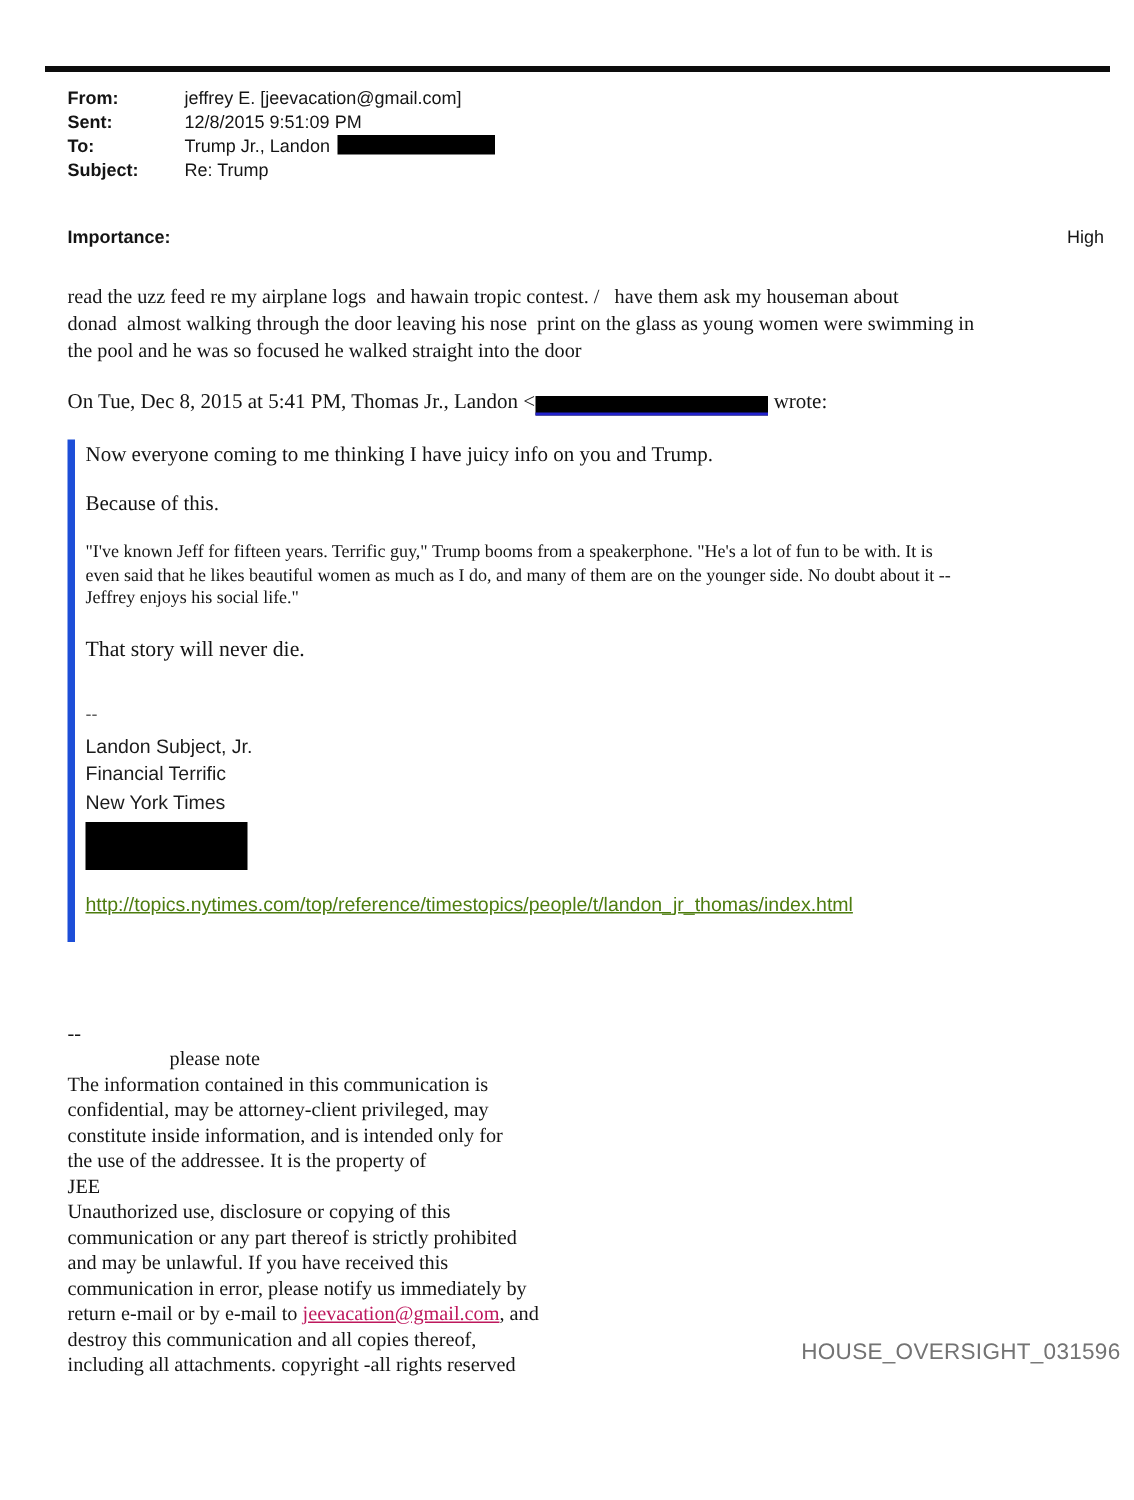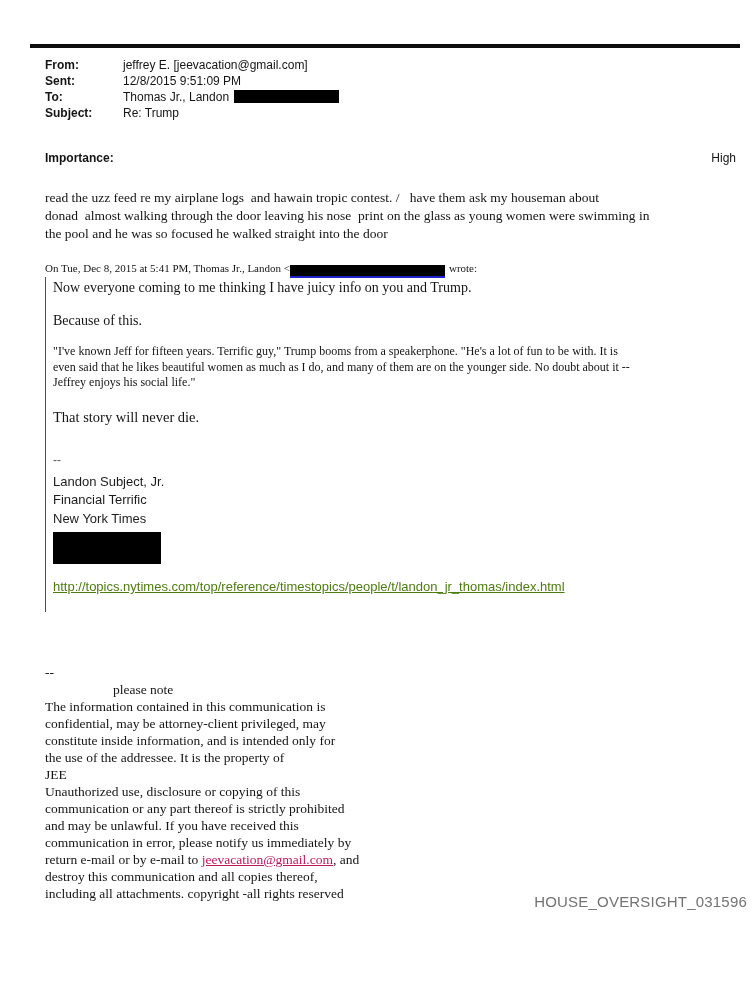--- a/index.html
+++ b/index.html
@@ -31,28 +31,28 @@
   .attr-redaction { width: 155px; height: 13px; border-bottom: 2px solid #2222CC; transform: translateY(2px); }
   .sig-redaction { display: block; width: 108px; height: 32px; margin-top: 4px; }
 
   
   .body-text {
     margin-top: 23px;
     font-size: 13.5px; line-height: 18px;
     white-space: pre-wrap; width: 690px;
   }
   .attribution {
-    margin-top: 17px; font-size: 11px; line-height: 17px; white-space: pre;
+    margin-top: 17px; font-size: 14px; line-height: 17px; white-space: pre;
   }
   .attr-suffix { margin-left: 4px; }
 
   
   .quote-block {
-    margin-top: 0;
-    border-left: 1px solid #1d4ed8;
+    margin-top: 16px;
+    border-left: 5px solid #1d4ed8;
     padding: 2px 0 16px 7px;
     width: 700px;
   }
   .q-line1 { font-size: 14px; line-height: 17px; }
   .q-line2 { font-size: 14px; margin-top: 17px; }
   .press-quote { margin-top: 15px; font-size: 12px; line-height: 15.5px; white-space: pre-wrap; width: 690px; }
   .q-line3 { font-size: 14.5px; margin-top: 18px; }
   .sig-sep { margin-top: 27px; font-family: "Liberation Sans", sans-serif; font-size: 12px; color: #555; }
   .sig { margin-top: 6px; font-family: "Liberation Sans", sans-serif; font-size: 13px; line-height: 18.5px; color: #1c1c1c; }
   .sig-link {
@@ -88,21 +88,21 @@
     <div class="hrow">
       <span class="hlabel">From:</span>
       <span class="hvalue">jeffrey E. [jeevacation@gmail.com]</span>
     </div>
     <div class="hrow">
       <span class="hlabel">Sent:</span>
       <span class="hvalue">12/8/2015 9:51:09 PM</span>
     </div>
     <div class="hrow">
       <span class="hlabel">To:</span>
-      <span class="hvalue"><span>Thomas Jr., Landon</span><span class="redaction to-redaction"></span></span>
+      <span class="hvalue"><span>Trump Jr., Landon</span><span class="redaction to-redaction"></span></span>
     </div>
     <div class="hrow">
       <span class="hlabel">Subject:</span>
       <span class="hvalue">Re: Trump</span>
     </div>
     <div class="hrow importance-row">
       <span class="hlabel">Importance:</span>
       <span class="hvalue">High</span>
     </div>
   </div>

